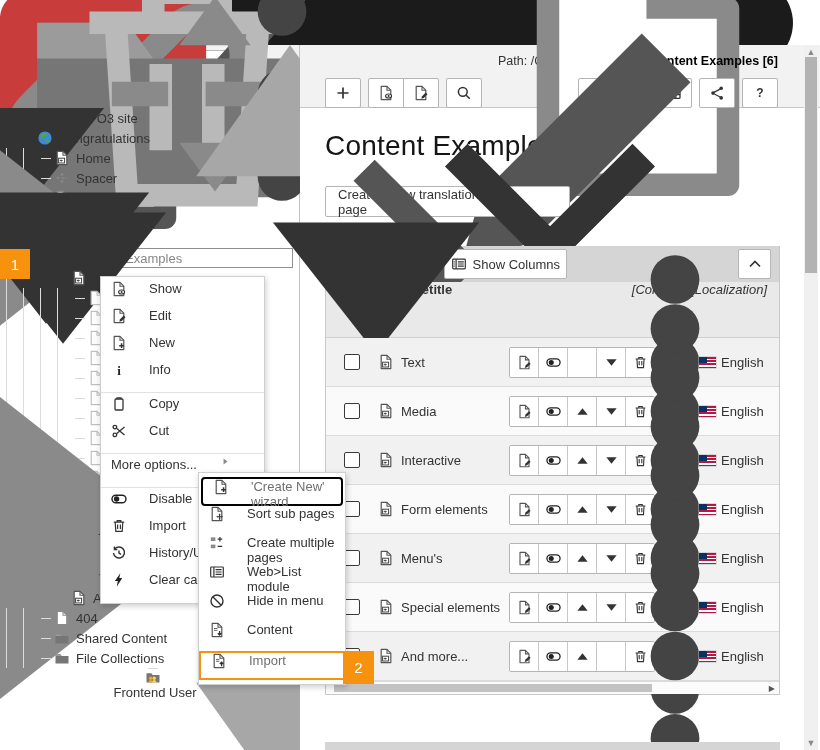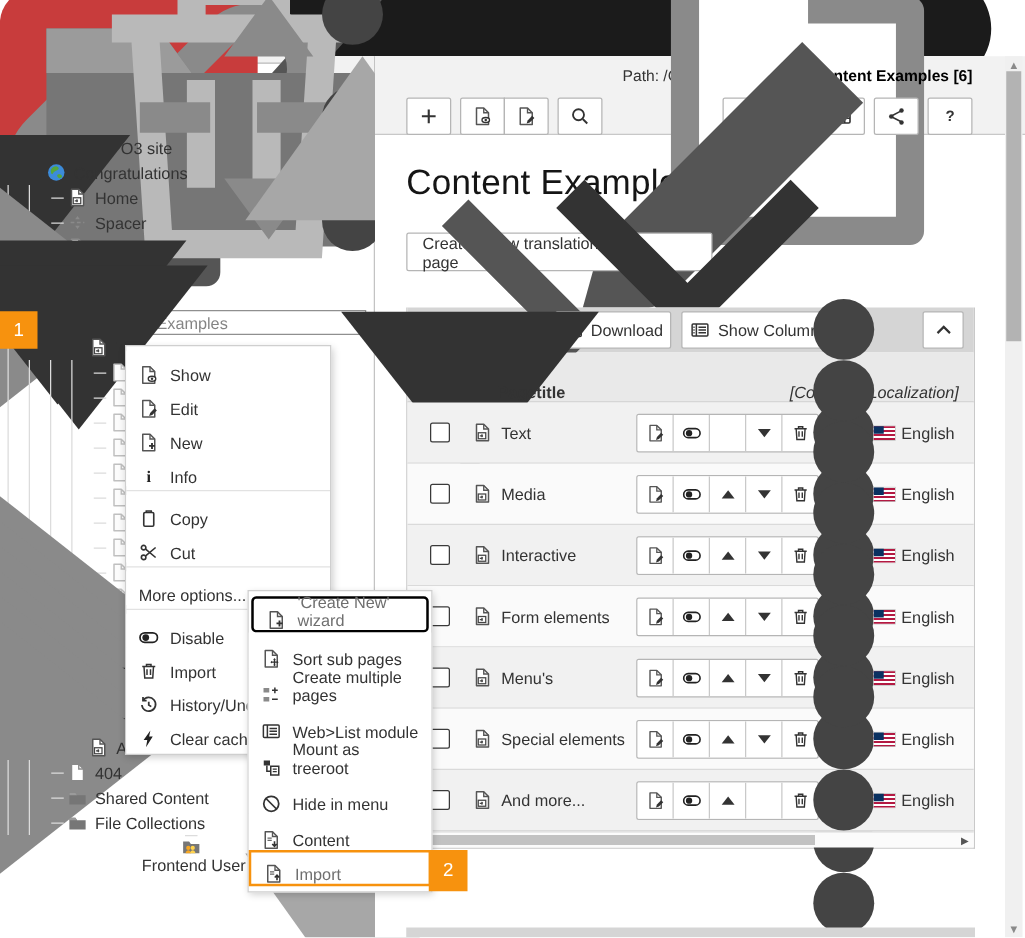--- a/index.html
+++ b/index.html
@@ -29,21 +29,21 @@
   .tree-row .guide{width:17px;height:100%;border-left:1px solid #dcdcdc;box-sizing:border-box;margin-left:0}
   .tree-row .exp{width:12px;display:flex;align-items:center;justify-content:center}
   .tree-row .tico{width:18px;height:16px;margin-left:1px}
   .tree-row .tlabel{margin-left:5px;white-space:nowrap;color:#333}
   .tree-row.selected::after{content:"";position:absolute;left:24px;right:6px;top:0;bottom:0;border:1px solid #8f8f8f;background:rgba(255,255,255,.4);pointer-events:none}
   .tree-scroll-up,.tree-scroll-dn{position:absolute;left:284px;width:12px;height:10px;color:#a7a7a7}
   
   .menu{position:absolute;background:#fff;border:1px solid #cfcfcf;box-shadow:1px 2px 6px rgba(0,0,0,.2);padding:4px 0;box-sizing:border-box}
   .menu1{left:100px;top:276px;width:165px;z-index:40}
   .menu2{left:198px;top:472px;width:148px;z-index:50}
-  .mitem{display:flex;align-items:flex-end;height:27px;padding:0 10px;gap:9px;color:#333;cursor:pointer;box-sizing:border-box;background:#fff}
+  .mitem{display:flex;align-items:flex-start;height:27px;padding:0 10px;gap:22px;color:#333;cursor:pointer;box-sizing:border-box;background:#fff}
   .menu2 .mitem{height:29px}
   .mitem .micon{width:16px;height:16px}
   .mdiv{border-top:1px solid #e2e2e2;margin:3px 0}
   .mitem.focused{border:2px solid #000;border-radius:4px;margin:0 2px;color:#6f6f6f;height:29px}
   .mitem.highlighted{position:relative;border:2px solid #f7920e;color:#6f6f6f;height:29px}
   .mitem .mcaret{margin-left:2px}
   .badge{position:absolute;display:flex;align-items:center;justify-content:center;background:#f7920e;color:#fff;font-size:15px;z-index:60}
   .badge1{left:0;top:249px;width:30px;height:30px}
   .badge2{left:100%;top:-2px;width:31px;height:33px}
   
@@ -62,21 +62,21 @@
   .page-title{position:absolute;left:25px;top:85px;display:flex;align-items:center;gap:12px}
   .page-title h1{margin:0;font-size:28px;font-weight:400;color:#151515;letter-spacing:.2px}
   .trans-select{position:absolute;left:25px;top:141px;width:245px;height:31px;border:1px solid #b5b5b5;border-radius:2px;background:#fff;display:flex;align-items:center;justify-content:space-between;padding:0 12px;box-sizing:border-box;cursor:pointer}
   
   .panel{position:absolute;left:25px;top:201px;width:455px;border:1px solid #c9c9c9;border-top:none;box-sizing:border-box;background:#fff}
   .panel-header{height:36px;background:#d5d5d5;display:flex;align-items:center;padding:0 8px 0 20px;box-sizing:border-box}
   .panel-header .ptitle{font-weight:bold;color:#4c4c4c}
   .panel-header .pcaret{margin-left:8px}
   .phbtns{display:flex;gap:8px;margin-left:27px}
   .ph-collapse{margin-left:auto}
-  .col-header{height:40px;background:#e9e9e9;display:flex;align-items:flex-end;position:relative;border-bottom:1px solid #cfcfcf;box-sizing:border-box}
+  .col-header{height:56px;background:#e9e9e9;display:flex;align-items:flex-start;position:relative;border-bottom:1px solid #cfcfcf;box-sizing:border-box}
   .chk{width:16px;height:16px;border:1.5px solid #3a3a3a;border-radius:2px;background:#fff;box-sizing:border-box;display:flex;align-items:center;justify-content:center;cursor:pointer}
   .col-header .chk{margin-left:18px}
   .colname{font-weight:bold;margin-left:16px}
   .col-right{position:absolute;font-style:italic}
   .c-control{right:98px}
   .c-loc{right:12px}
   .trow{height:49px;display:flex;align-items:center;position:relative;border-bottom:1px solid #dadada;box-sizing:border-box}
   .trow.odd{background:#f1f1f1}.trow.even{background:#fafafa}
   .trow .chk{margin-left:18px}
   .trow .rico{margin-left:17px;width:18px;height:16px}
@@ -893,32 +893,20 @@
               <svg width="100%" height="100%" viewBox="0 0 16 16">
                 <path d="M5.5 3L10.5 8 5.5 13" fill="none" stroke="#555" stroke-width="1.6"></path>
               </svg>
             </span>
           </span>
         <span class="phbtns">
           <button class="btn">
               <span class="icon">
                 <svg width="100%" height="100%" viewBox="0 0 16 16">
                   <g fill="none" stroke="#333" stroke-width="1.2">
-                    <rect x="2" y="2.8" width="12" height="10.4" rx="1"></rect>
-                    <path d="M2 5.6h12"></path>
-                  </g>
-                  <path d="M8 7v4M6.3 9.4L8 11.1l1.7-1.7" fill="none" stroke="#333" stroke-width="1.2"></path>
-                </svg>
-              </span>
-            <span>Download</span>
-            </button>
-          <button class="btn">
-              <span class="icon">
-                <svg width="100%" height="100%" viewBox="0 0 16 16">
-                  <g fill="none" stroke="#333" stroke-width="1.2">
                     <rect x="1.7" y="3.2" width="12.6" height="9.6" rx=".8"></rect>
                     <path d="M5.1 3.2v9.6M6.8 5.8h6M6.8 8h6M6.8 10.2h6M2.7 5.8h1M2.7 8h1M2.7 10.2h1"></path>
                   </g>
                 </svg>
               </span>
             <span>Show Columns</span>
             </button>
         </span>
         <button class="btn ph-collapse" style="min-width:33px">
             <span class="icon">
@@ -1596,31 +1584,20 @@
               <rect x="1.7" y="3" width="12.6" height="10" rx=".8"></rect>
               <path d="M4.9 3v10M6.6 5.7h6M6.6 8h6M6.6 10.3h6"></path>
             </g>
           </svg>
         </span>
         <span>Web&gt;List module</span>
       </div>
       <div class="mitem">
         <span class="icon micon">
           <svg width="100%" height="100%" viewBox="0 0 16 16">
-            <rect x="2" y="2.4" width="5" height="4" fill="#333"></rect>
-            <path d="M4.5 6.4v4.6h3" fill="none" stroke="#333" stroke-width="1.2"></path>
-            <rect x="7.6" y="7" width="6.4" height="7" fill="#fff" stroke="#333" stroke-width="1.2"></rect>
-            <path d="M9.2 9.2h3.2M9.2 11.2h3.2" stroke="#333" stroke-width="1"></path>
-          </svg>
-        </span>
-        <span>Mount as treeroot</span>
-      </div>
-      <div class="mitem">
-        <span class="icon micon">
-          <svg width="100%" height="100%" viewBox="0 0 16 16">
             <circle cx="8" cy="8" r="6" fill="none" stroke="#333" stroke-width="1.4"></circle>
             <path d="M3.8 3.8l8.4 8.4" stroke="#333" stroke-width="1.4"></path>
           </svg>
         </span>
         <span>Hide in menu</span>
       </div>
       <div class="mitem">
         <span class="icon micon">
           <svg width="100%" height="100%" viewBox="0 0 16 16">
             <path d="M3.2 1.4h5.8l3.8 3.8v9.4H3.2z" fill="#fff" stroke="#555" stroke-width="1.2" stroke-linejoin="round"></path>

